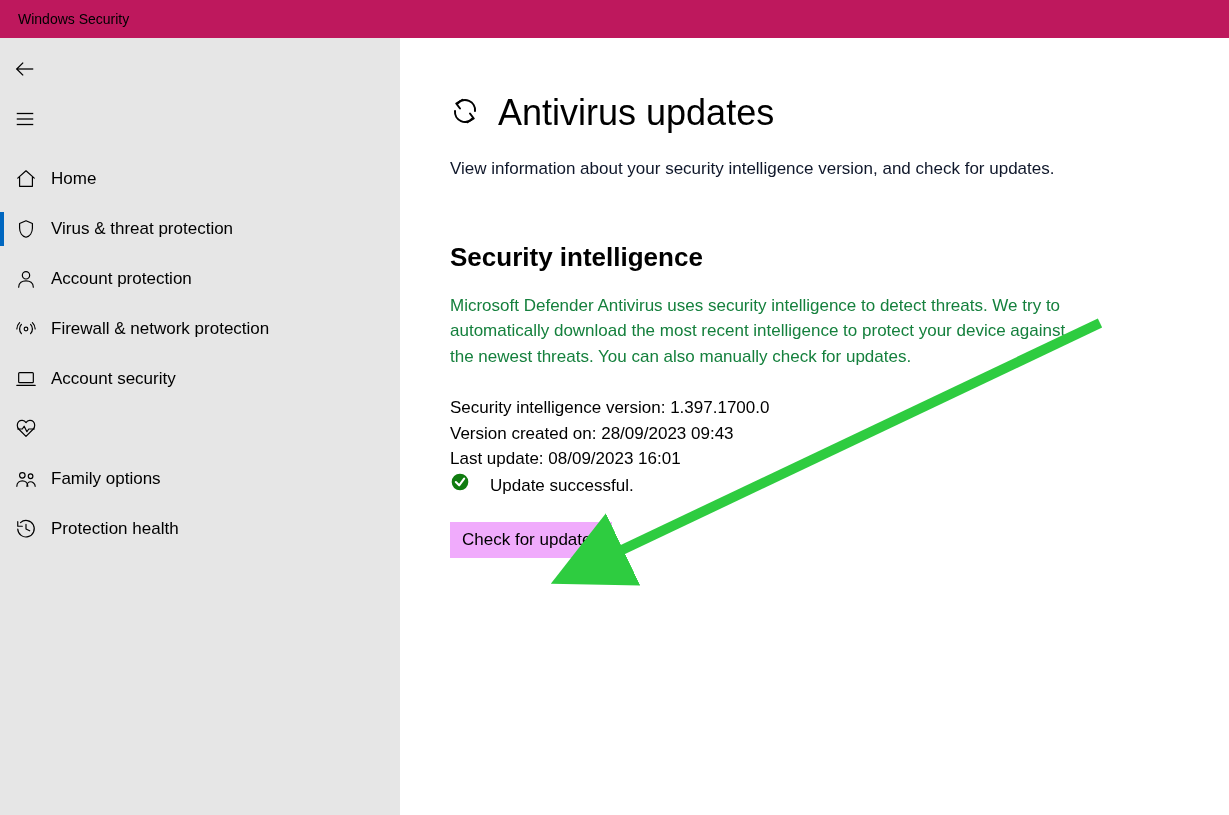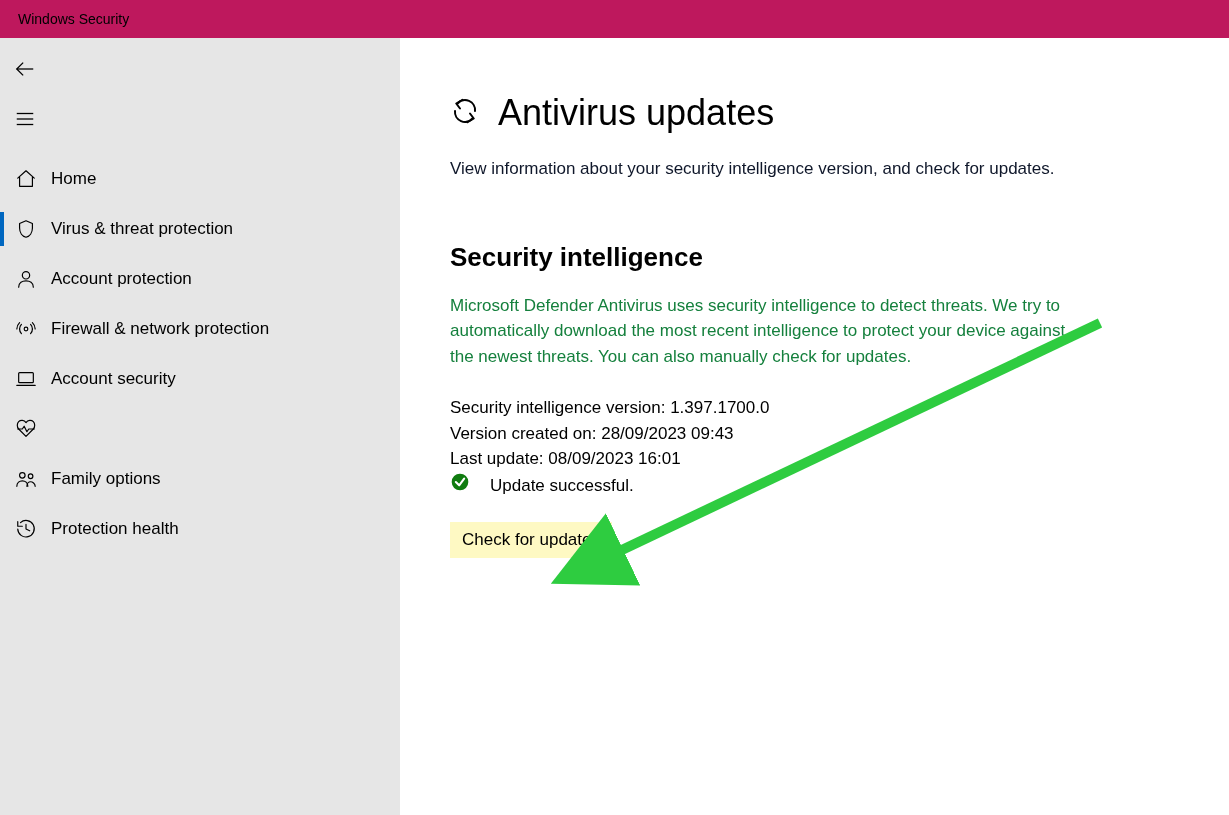--- a/index.html
+++ b/index.html
@@ -116,21 +116,21 @@
     display: flex;
     align-items: flex-end;
     gap: 20px;
     margin-top: 0;
     margin-bottom: 26px;
   }
   .status-row svg { width: 20px; height: 20px; }
   .status-row .status-text { font-size: 17px; }
   .check-btn {
     display: inline-block;
-    background: #fef9c3;
+    background: #f0abfc;
     border: none;
     font-size: 17px;
     font-family: inherit;
     padding: 8px 12px;
     cursor: pointer;
   }
   
   .arrow-overlay {
     position: absolute;
     left: 0; top: 0;

